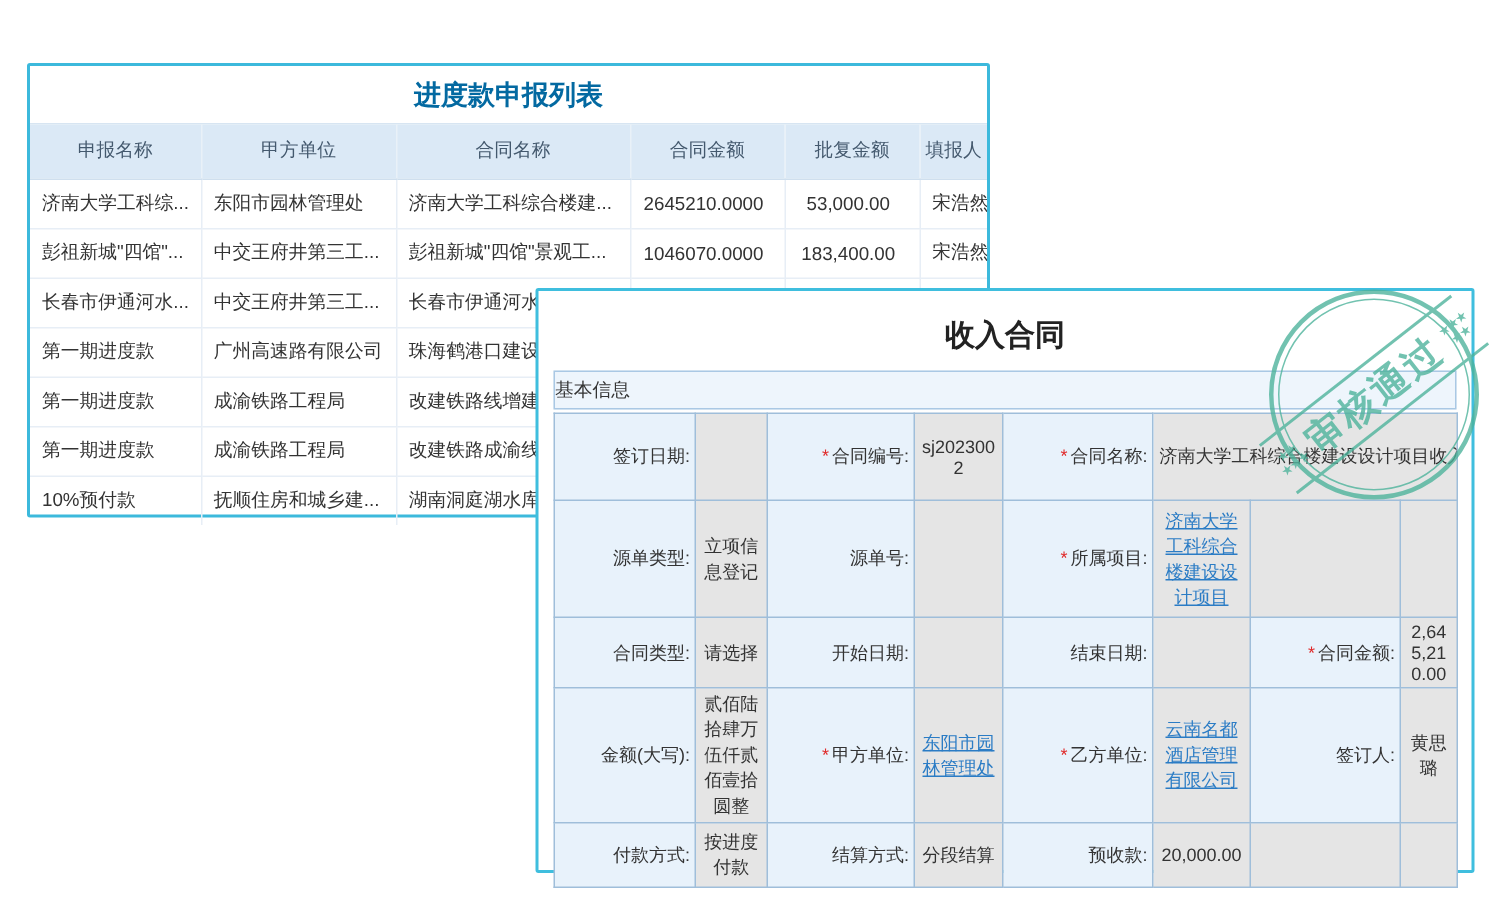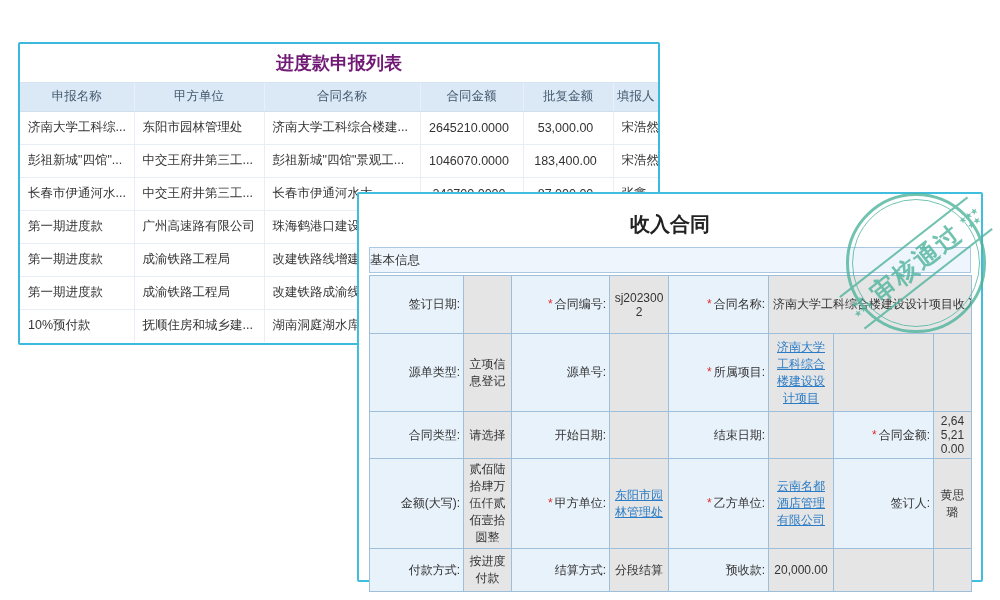--- a/index.html
+++ b/index.html
@@ -4,23 +4,23 @@
 <style>
   * { box-sizing: border-box; margin: 0; padding: 0; }
   html, body { width: 1000px; height: 600px; background: #ffffff; overflow: hidden;
     font-family: "Liberation Sans", "DejaVu Sans", sans-serif; }
   .page { position: relative; width: 1000px; height: 600px; background: #fff; }
 
   
   .list-panel { position: absolute; left: 18px; top: 42px; width: 642px; height: 303px;
     background: #fff; border: 2px solid #3cb9dc; border-radius: 2px; z-index: 1; }
   .list-title { height: 39px; line-height: 39px; text-align: center; font-size: 18px;
-    font-weight: bold; color: #701a75; border-bottom: 1px solid #d7e5f2; }
+    font-weight: bold; color: #0369a1; border-bottom: 1px solid #d7e5f2; }
   .list-table { width: 100%; border-collapse: collapse; table-layout: fixed; font-size: 12.5px; }
-  .list-table th { background: #dbe9f6; color: #44596e; font-weight: normal; height: 28px;
+  .list-table th { background: #dbe9f6; color: #44596e; font-weight: normal; height: 36px;
     border-right: 1px solid #e9f1f8; border-bottom: 1px solid #cfdfee; text-align: center; }
   .list-table th:last-child { border-right: none; }
   .list-table td { height: 33px; border-right: 1px solid #e7eef6; border-bottom: 1px solid #e7eef6;
     padding: 0 8px; color: #333; white-space: nowrap; overflow: hidden; }
   .list-table td:last-child { border-right: none; }
   .list-table tr:last-child td { border-bottom: none; }
   .c-blue { color: #2097dd; }
   .t-num { text-align: center; padding-right: 13px !important; }
 
   

